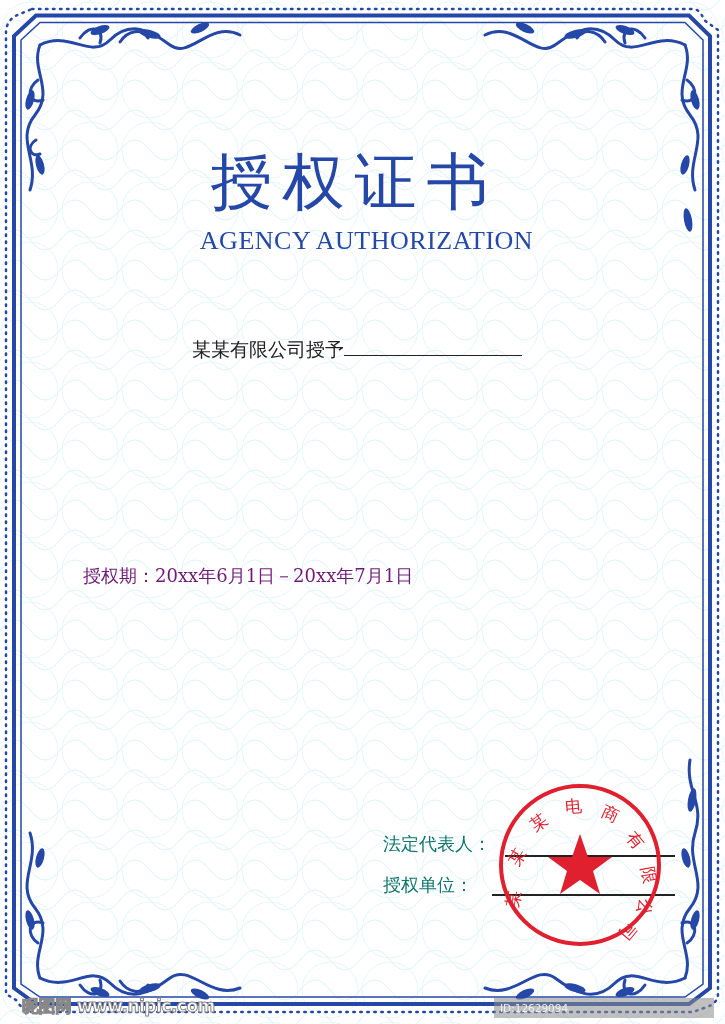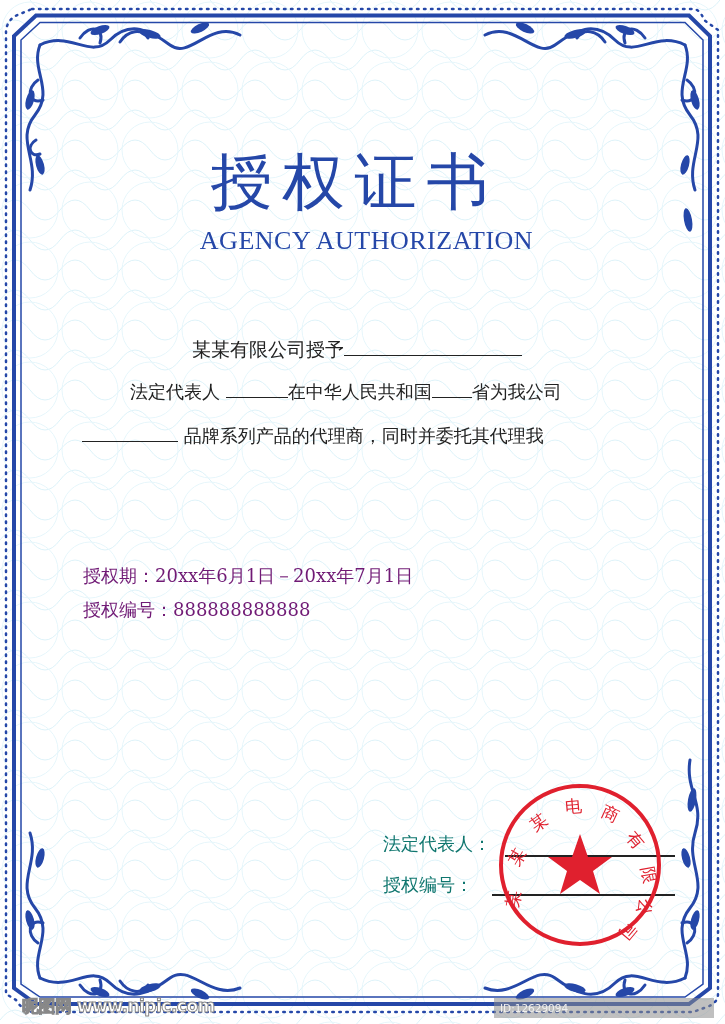--- a/index.html
+++ b/index.html
@@ -111,39 +111,28 @@
 </svg>
 
 <div class="content">
   <div class="title">授权证书</div>
   <div class="subtitle">AGENCY AUTHORIZATION</div>
 
   <div class="grant">
     <span>某某有限公司授予</span><span class="blank" style="width:178px;"></span>
   </div>
 
-  <div class="para" style="top:370px; left:130px;">
-    <span>法定代表人</span>
-    <span class="blank" style="width:62px;"></span><span>在中华人民共和国</span><span class="blank" style="width:40px;"></span><span>省为我公司</span>
-  </div>
-  <div class="para" style="top:414px;">
-    <span class="blank" style="width:96px;"></span>
-    <span>品牌系列产品的代理商，同时并委托其代理我</span>
-  </div>
 
   <div class="meta" style="top:564px;">
     <span>授权期：</span><span>20xx年6月1日－20xx年7月1日</span>
   </div>
-  <div class="meta" style="top:598px;">
-    <span>授权编号：</span><span>888888888888</span>
-  </div>
 
   <div class="sign" style="top:832px;">法定代表人：</div>
   <div class="sign-line" style="left:505px; top:855px; width:170px;"></div>
-  <div class="sign" style="top:873px;">授权编号：</div>
+  <div class="sign" style="top:873px;">授权单位：</div>
   <div class="sign-line" style="left:492px; top:894px; width:183px;"></div>
 </div>
 
 <svg class="stamp" width="166" height="166" viewBox="0 0 166 166">
   <circle cx="83" cy="83" r="79" fill="none" stroke="#e0202e" stroke-width="4"></circle>
   <polygon points="83,52 91,75 115,75 96,89 103,112 83,98 63,112 70,89 51,75 75,75" fill="#e0202e"></polygon>
   <g fill="#e0202e" font-family="DejaVu Serif, serif" font-size="17" text-anchor="middle">
     <text x="22" y="118" transform="rotate(-80 22 118)">某</text>
     <text x="25" y="78" transform="rotate(-60 25 78)">某</text>
     <text x="45" y="45" transform="rotate(-35 45 45)">某</text>

